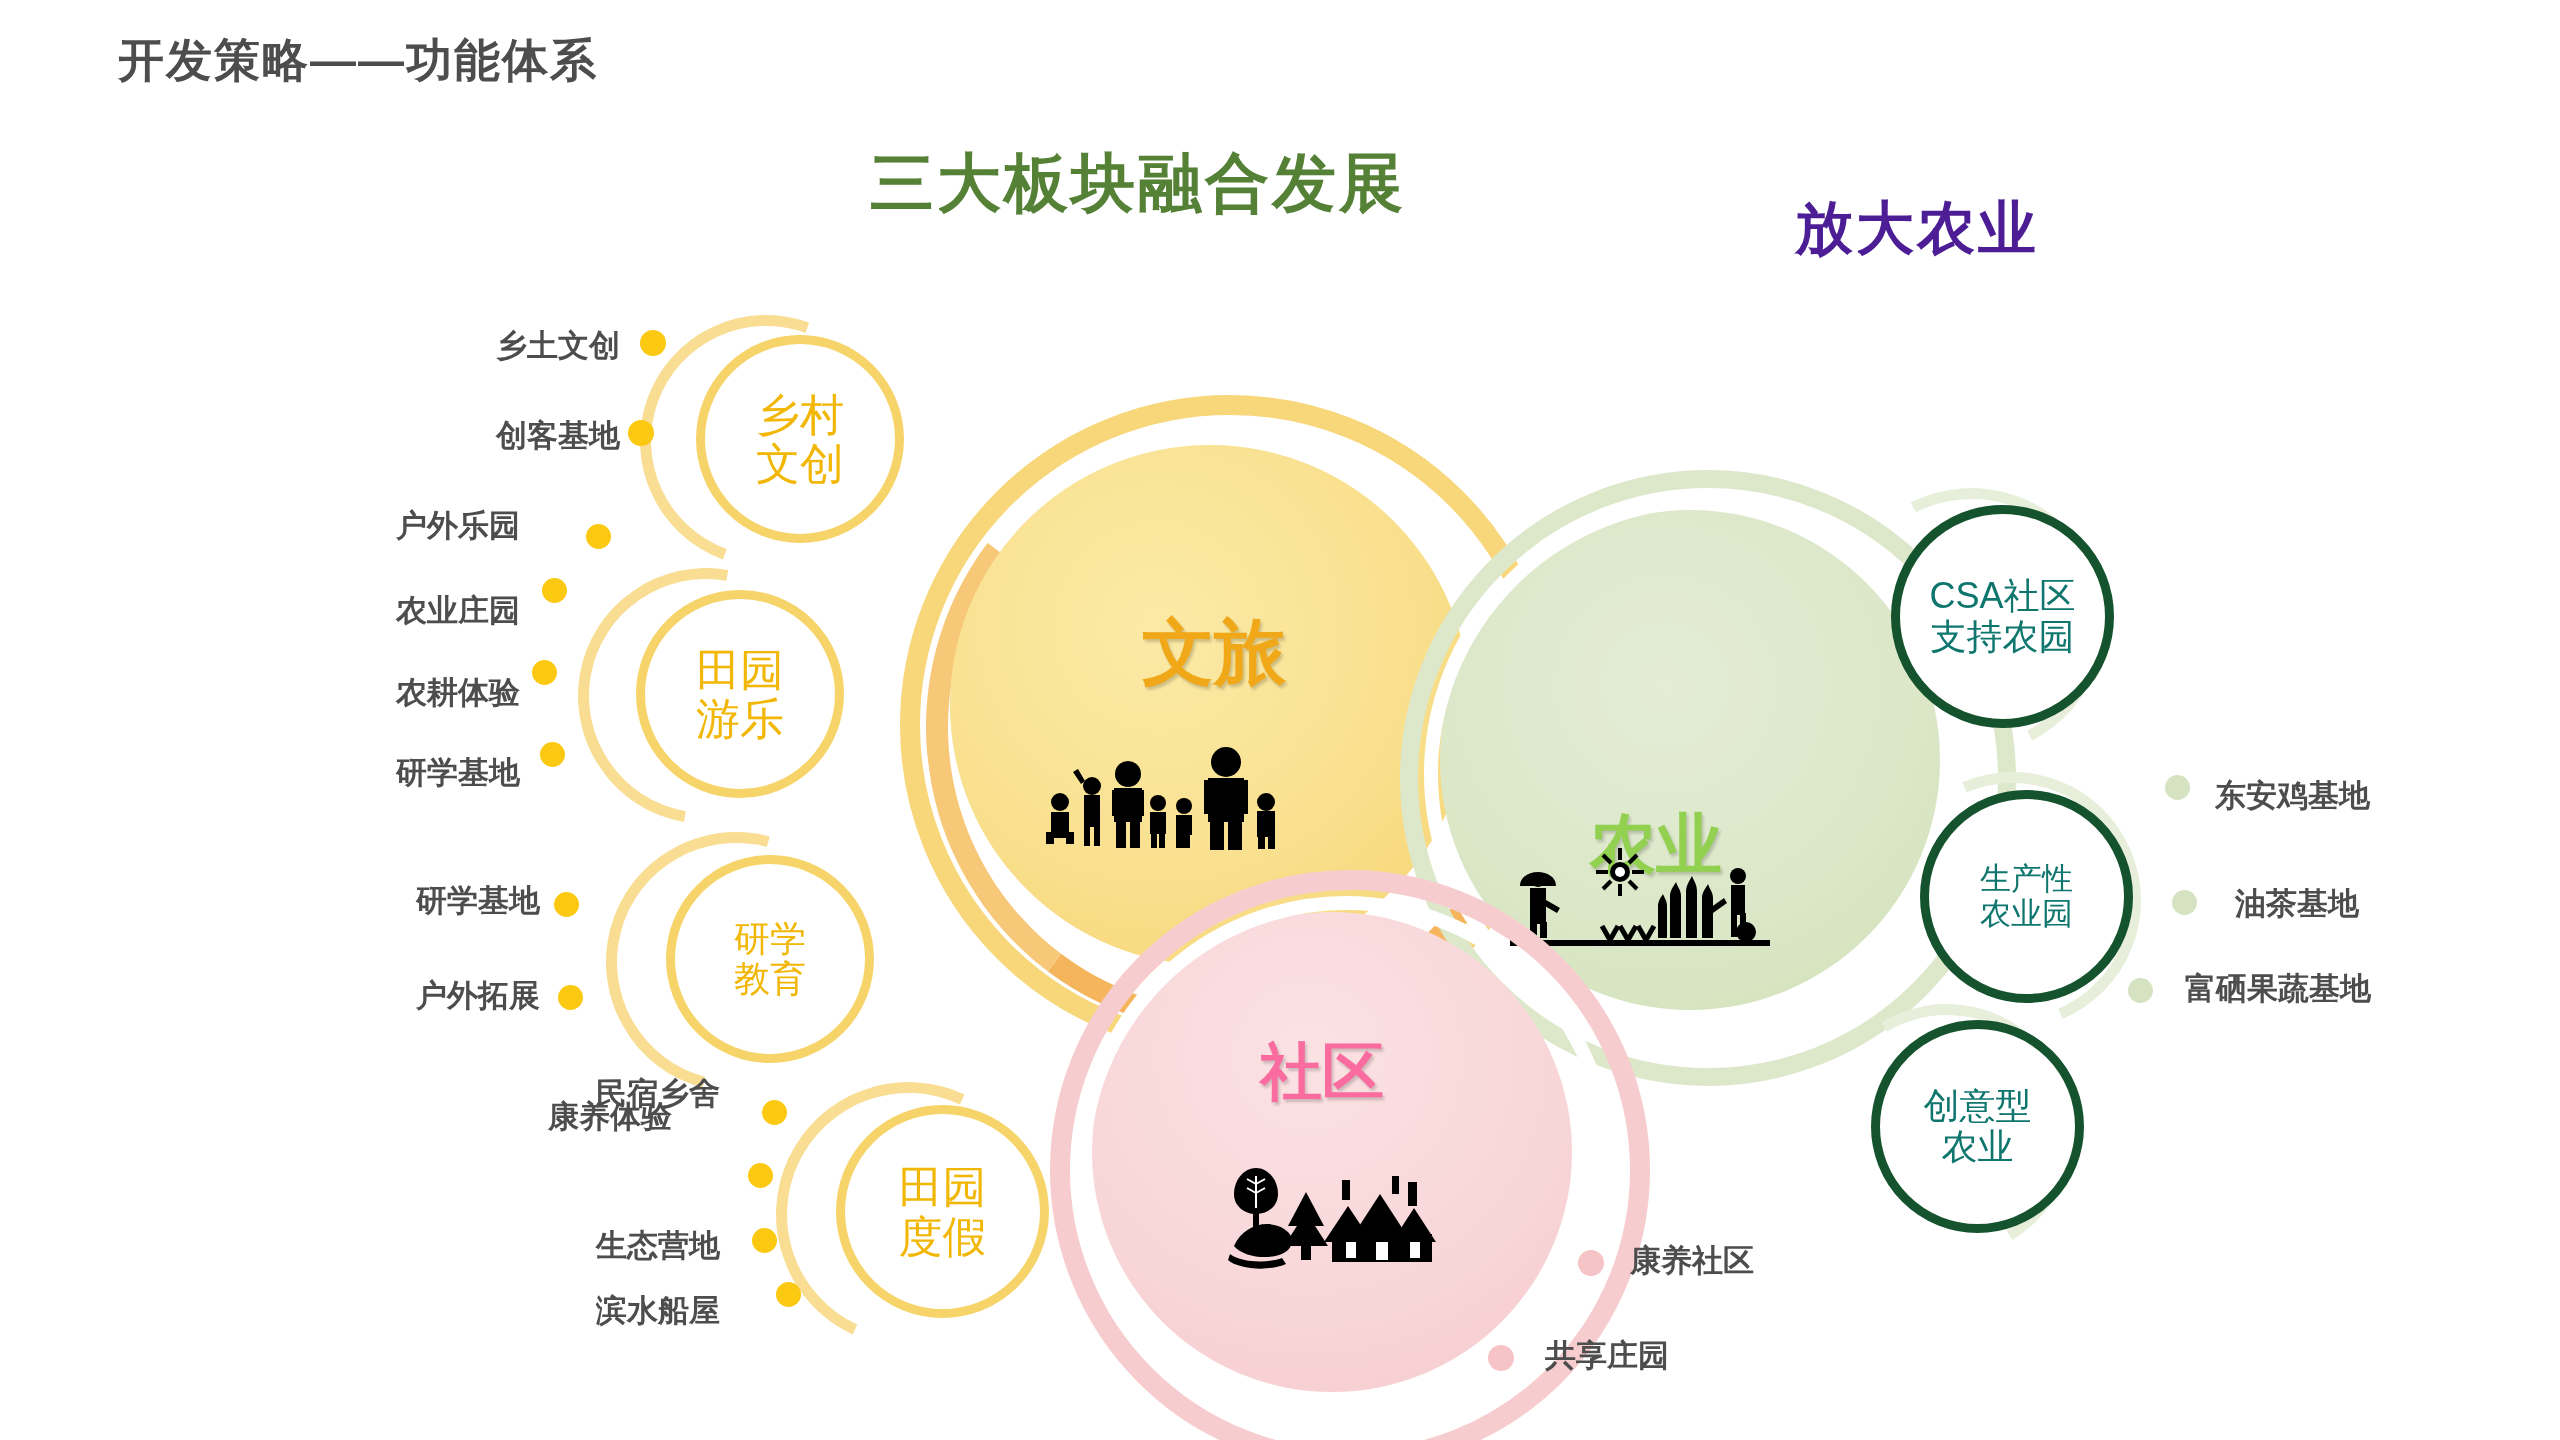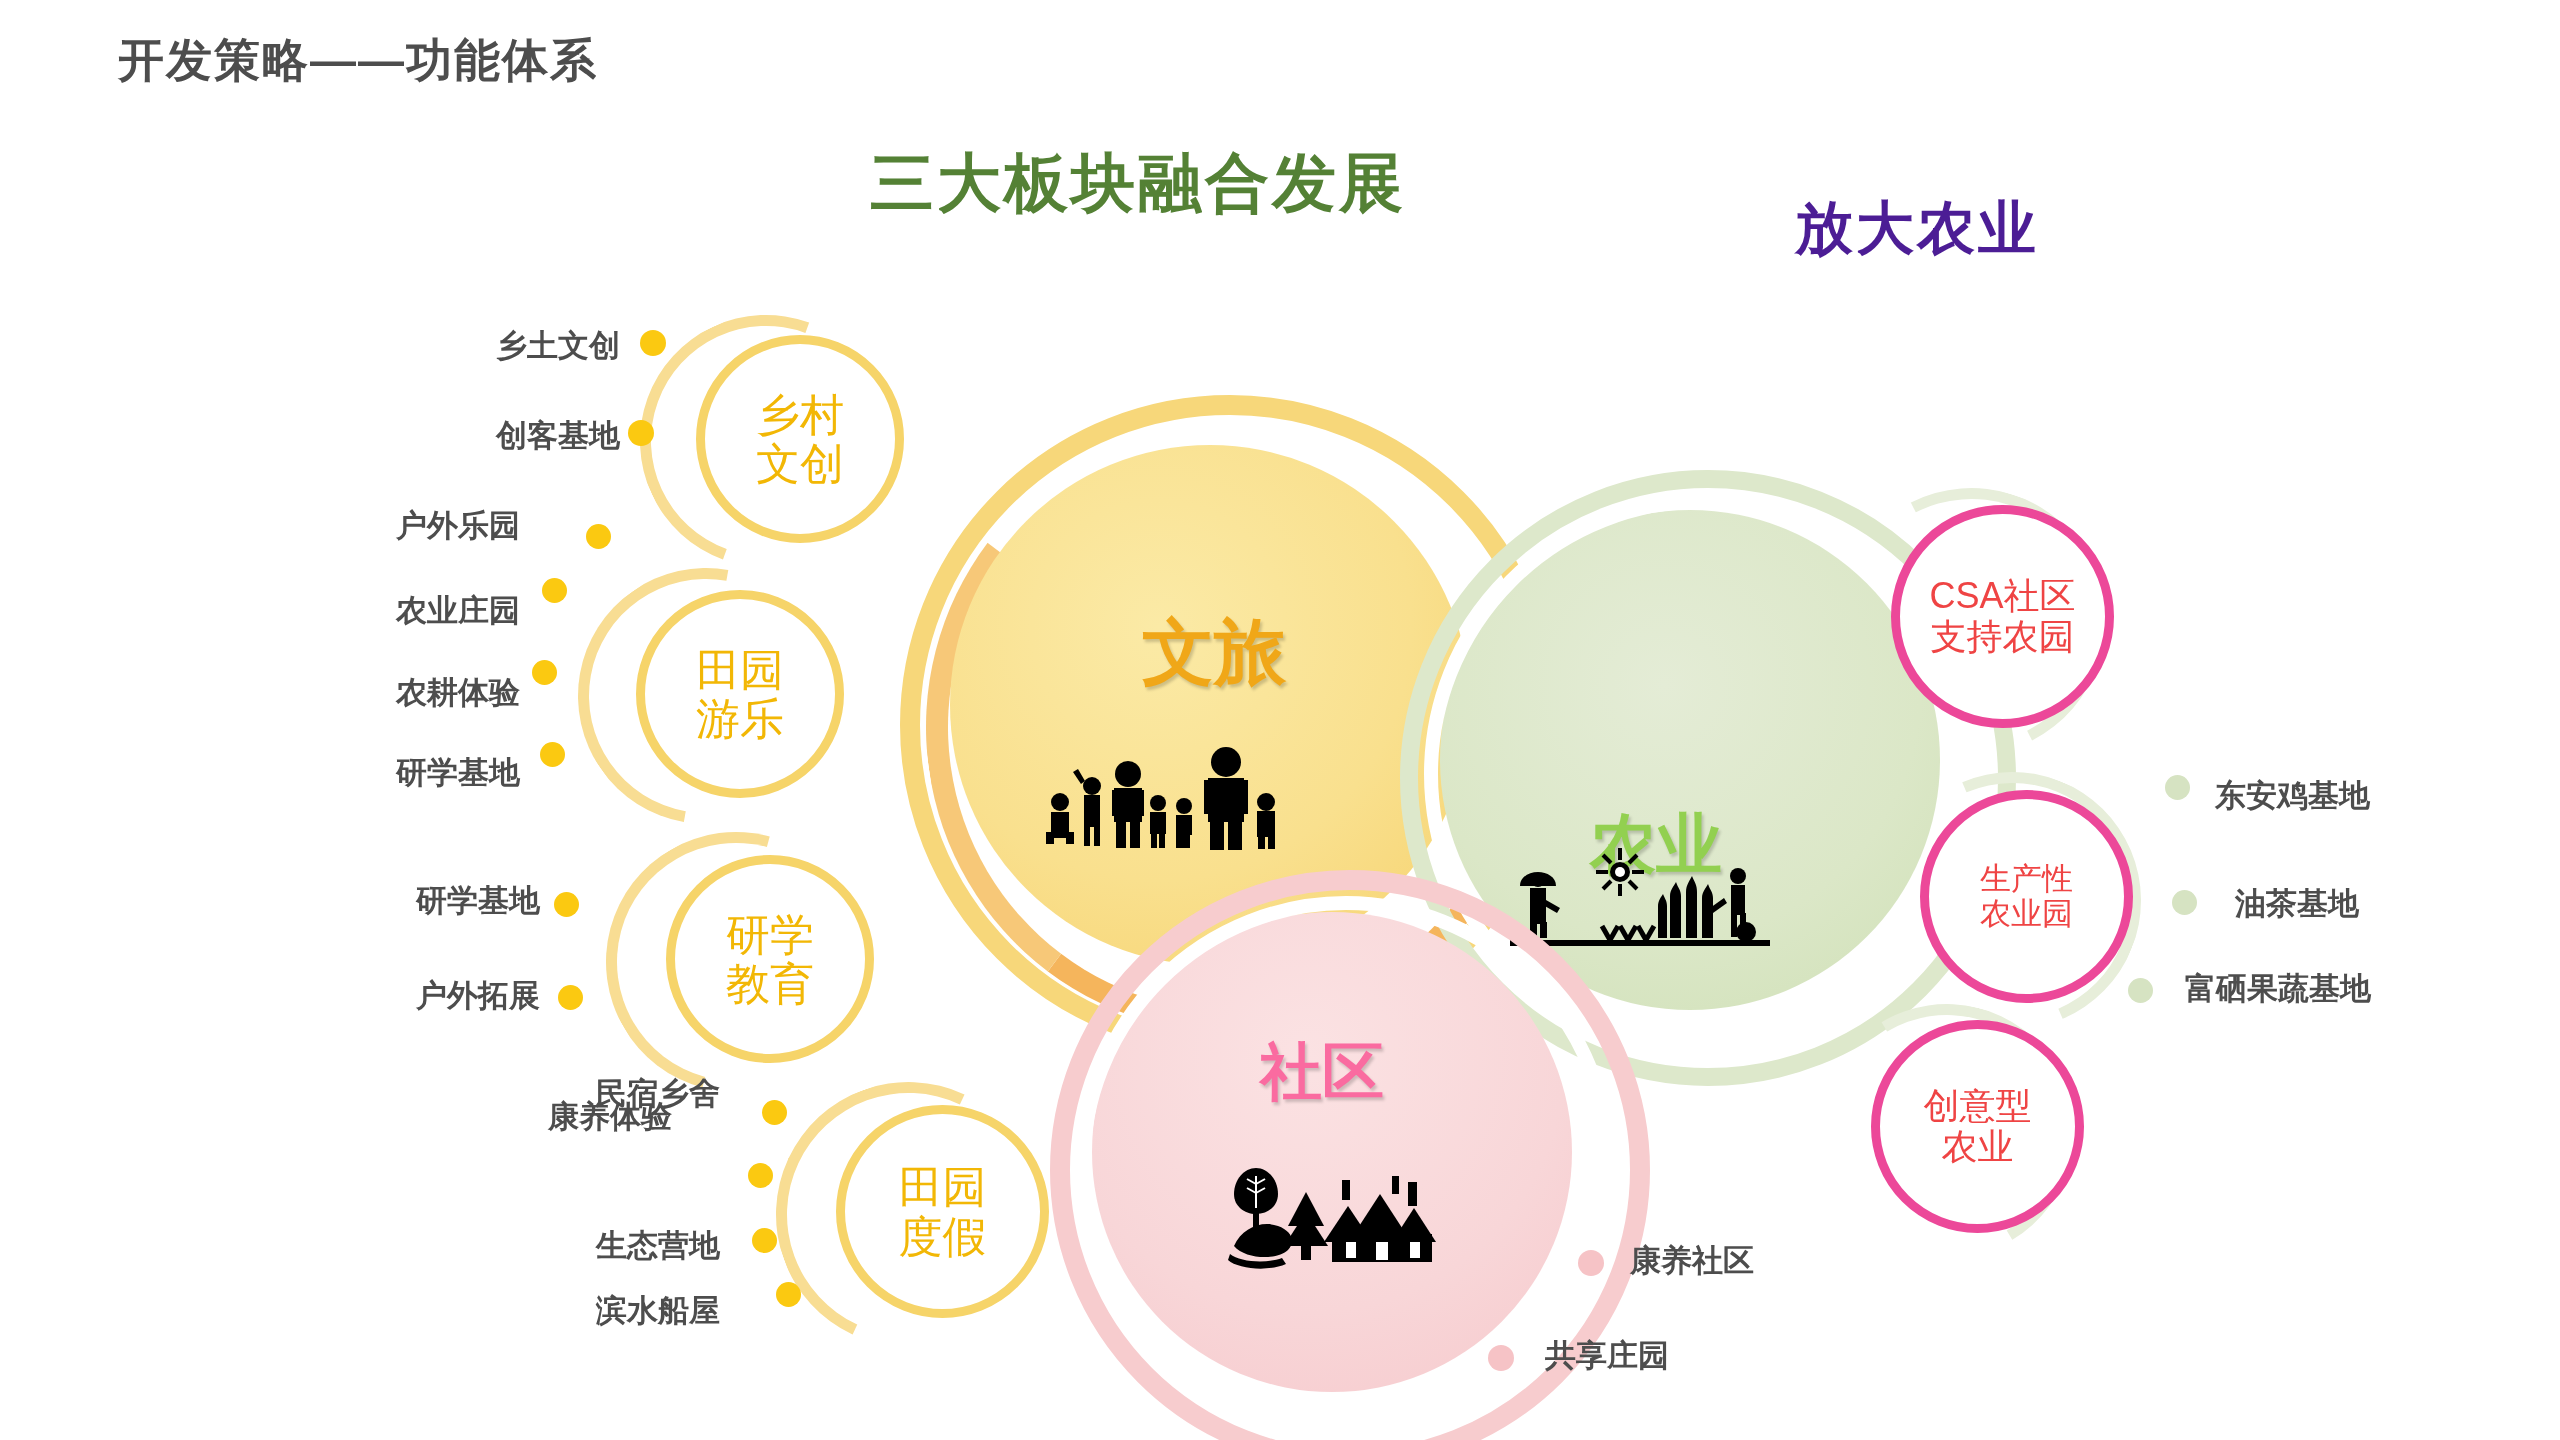--- a/index.html
+++ b/index.html
@@ -67,25 +67,25 @@
 
   .core-art{filter:none;}
 
   
   .sat{
     border-radius:50%;background:#ffffff;
     display:flex;align-items:center;justify-content:center;
     text-align:center;font-weight:normal;line-height:1.12;margin-left:36px;
   }
   .sat-y{border:9px solid #f6d469;color:#f2b705;}
-  .sat-g{border:9px solid #ec4899;color:#ef4444;text-align:center;}
+  .sat-g{border:9px solid #14532d;color:#0f766e;text-align:center;}
 
   #sat-wencuang{left:660px;top:335px;width:190px;height:190px;font-size:44px;}
   #sat-youle   {left:600px;top:590px;width:190px;height:190px;font-size:44px;}
-  #sat-yanxue  {left:630px;top:855px;width:190px;height:190px;font-size:44px;}
+  #sat-yanxue  {left:630px;top:855px;width:190px;height:190px;font-size:36px;}
   #sat-dujia   {left:800px;top:1105px;width:195px;height:195px;font-size:44px;}
 
   #sat-csa     {left:1855px;top:505px;width:205px;height:205px;font-size:36px;}
   #sat-shengchan{left:1884px;top:790px;width:195px;height:195px;font-size:31px;}
   #sat-chuangyi {left:1835px;top:1020px;width:195px;height:195px;font-size:36px;}
 
   
   .halo{border-radius:50%;border:11px solid transparent;}
   .halo-y{border-top-color:#f8dd93;border-left-color:#f8dd93;}
   .halo-g{border-top-color:#e7eeda;border-right-color:#e7eeda;}

